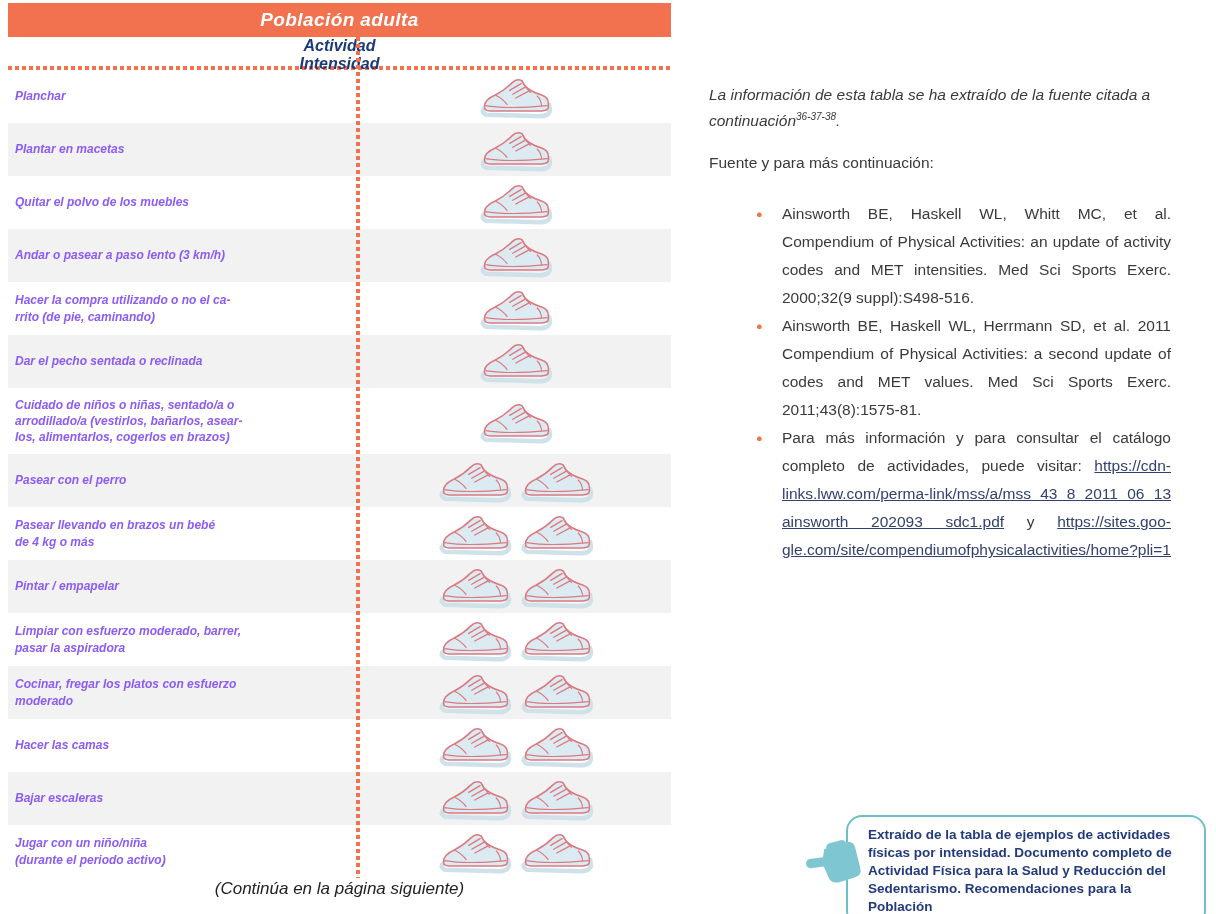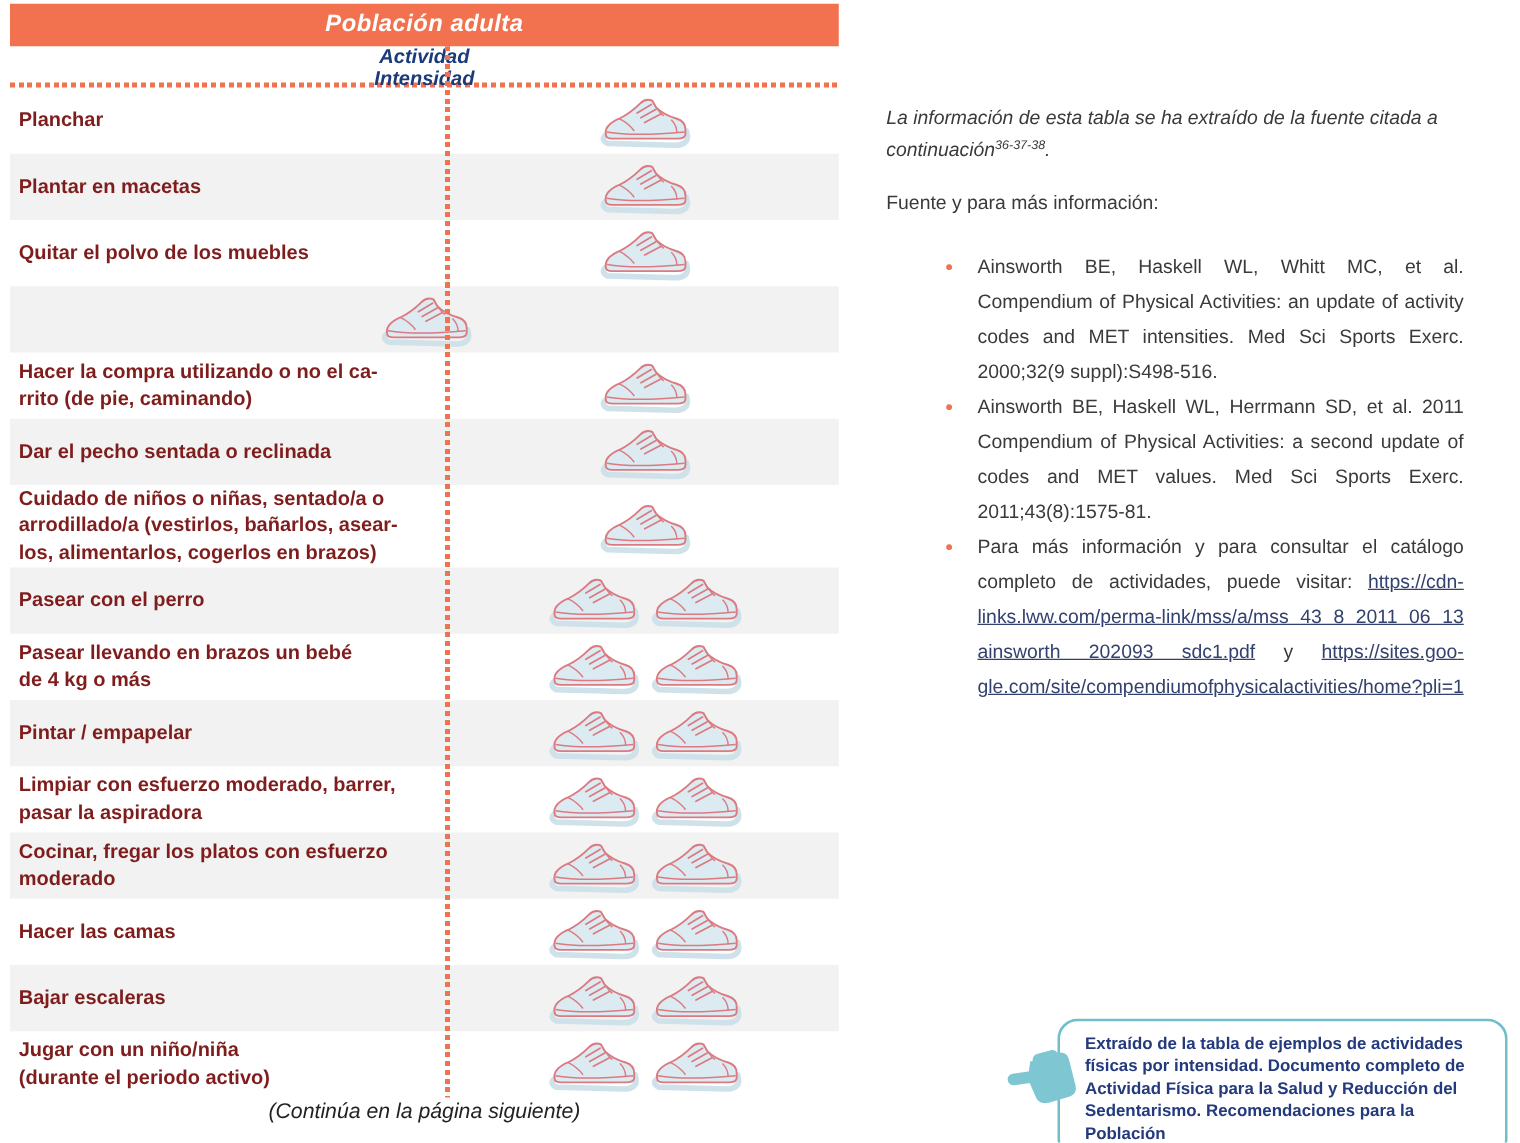--- a/index.html
+++ b/index.html
@@ -14,21 +14,21 @@
   .col-headers .col-a{width:350px;text-align:center;}
   .col-headers .col-i{flex:1;text-align:center;}
   .dot-h{height:4px;background:repeating-linear-gradient(90deg,#F2714E 0 4px,transparent 4px 7px);}
   .rows{position:relative;}
   .v-line{position:absolute;left:348px;top:34px;height:841px;width:4px;
     background:repeating-linear-gradient(180deg,#F2714E 0 4px,transparent 4px 7px);z-index:5;}
   .row{display:flex;height:53px;align-items:center;}
   .row.tall{height:66px;}
   .row.alt{background:#F2F2F2;}
   .activity{width:350px;padding-left:7px;box-sizing:border-box;font-weight:bold;
-    font-size:16px;color:#7f1d1d;white-space:pre-line;line-height:1.35;}
+    font-size:12px;color:#8b5cf6;white-space:pre-line;line-height:1.35;font-style:italic;}
   .intensity{flex:1;display:flex;justify-content:center;align-items:center;gap:4px;}
   .shoe{width:78px;height:47px;display:block;}
   .continua{text-align:center;font-style:italic;font-size:17px;color:#222;margin-top:1px;}
 
   
   .right-panel{position:absolute;left:709px;top:84px;width:462px;color:#3a3a3a;font-size:15.5px;}
   .right-panel p{margin:0;line-height:22px;}
   .right-panel .intro{margin-bottom:20px;font-style:italic;}
   .right-panel sup{font-size:10px;}
   .refs{list-style:none;margin:26px 0 0;padding:0 0 0 73px;}
@@ -91,20 +91,21 @@
     <path d="M10 46 Q8 36 24 29 Q36 23 46 13 Q52 7 59 10 L63 17 Q71 25 85 29 Q94 32 94 40 L94 45 Q94 50 85 50 L17 50 Q10 50 10 46 Z" fill="#DCEBF1" stroke="#DB7A80" stroke-width="2" stroke-linejoin="round"></path>
     <path d="M11 43 Q40 48 93 43" fill="none" stroke="#DB7A80" stroke-width="1.6"></path>
     <path d="M43 23 L58 14 M47 28 L63 19 M51 33 L68 24" stroke="#DB7A80" stroke-width="1.8" fill="none" stroke-linecap="round"></path>
     <path d="M59 10 Q64 20 71 26" fill="none" stroke="#DB7A80" stroke-width="1.5"></path>
     <path d="M79 30 Q85 36 85 44" fill="none" stroke="#DB7A80" stroke-width="1.5"></path>
     <path d="M24 29 Q34 34 40 42" fill="none" stroke="#DB7A80" stroke-width="1.5"></path>
   </svg>
         </div>
     </div>
     <div class="row alt">
+      <div class="activity">Andar o pasear a paso lento (3 km/h)</div>
       <div class="intensity">
           <svg class="shoe" viewBox="0 0 100 62" xmlns="http://www.w3.org/2000/svg">
     <path d="M10 46 Q4 51 12 55 L82 57 Q97 57 96 47 L95 42" fill="none" stroke="#cfe2ea" stroke-width="6" stroke-linecap="round"></path>
     <path d="M10 46 Q8 36 24 29 Q36 23 46 13 Q52 7 59 10 L63 17 Q71 25 85 29 Q94 32 94 40 L94 45 Q94 50 85 50 L17 50 Q10 50 10 46 Z" fill="#DCEBF1" stroke="#DB7A80" stroke-width="2" stroke-linejoin="round"></path>
     <path d="M11 43 Q40 48 93 43" fill="none" stroke="#DB7A80" stroke-width="1.6"></path>
     <path d="M43 23 L58 14 M47 28 L63 19 M51 33 L68 24" stroke="#DB7A80" stroke-width="1.8" fill="none" stroke-linecap="round"></path>
     <path d="M59 10 Q64 20 71 26" fill="none" stroke="#DB7A80" stroke-width="1.5"></path>
     <path d="M79 30 Q85 36 85 44" fill="none" stroke="#DB7A80" stroke-width="1.5"></path>
     <path d="M24 29 Q34 34 40 42" fill="none" stroke="#DB7A80" stroke-width="1.5"></path>
   </svg>
@@ -343,21 +344,21 @@
   </svg>
         </div>
     </div>
   </div>
 
   <div class="continua">(Continúa en la página siguiente)</div>
 </div>
 
 <div class="right-panel">
   <p class="intro"><span>La información de esta tabla se ha extraído de la fuente citada a continuación</span><sup>36-37-38</sup><span>.</span></p>
-  <p class="source-heading">Fuente y para más información:</p>
+  <p class="source-heading">Fuente y para más continuación:</p>
   <ul class="refs">
     <li>
       <span class="bullet">●</span>
       <span>Ainsworth BE, Haskell WL, Whitt MC, et al. Compendium of Physical Activities: an update of activity codes and MET intensities. Med Sci Sports Exerc. 2000;32(9 suppl):S498-516.</span>
     </li>
     <li>
       <span class="bullet">●</span>
       <span>Ainsworth BE, Haskell WL, Herrmann SD, et al. 2011 Compendium of Physical Activities: a second update of codes and MET values. Med Sci Sports Exerc. 2011;43(8):1575-81.</span>
     </li>
     <li>

